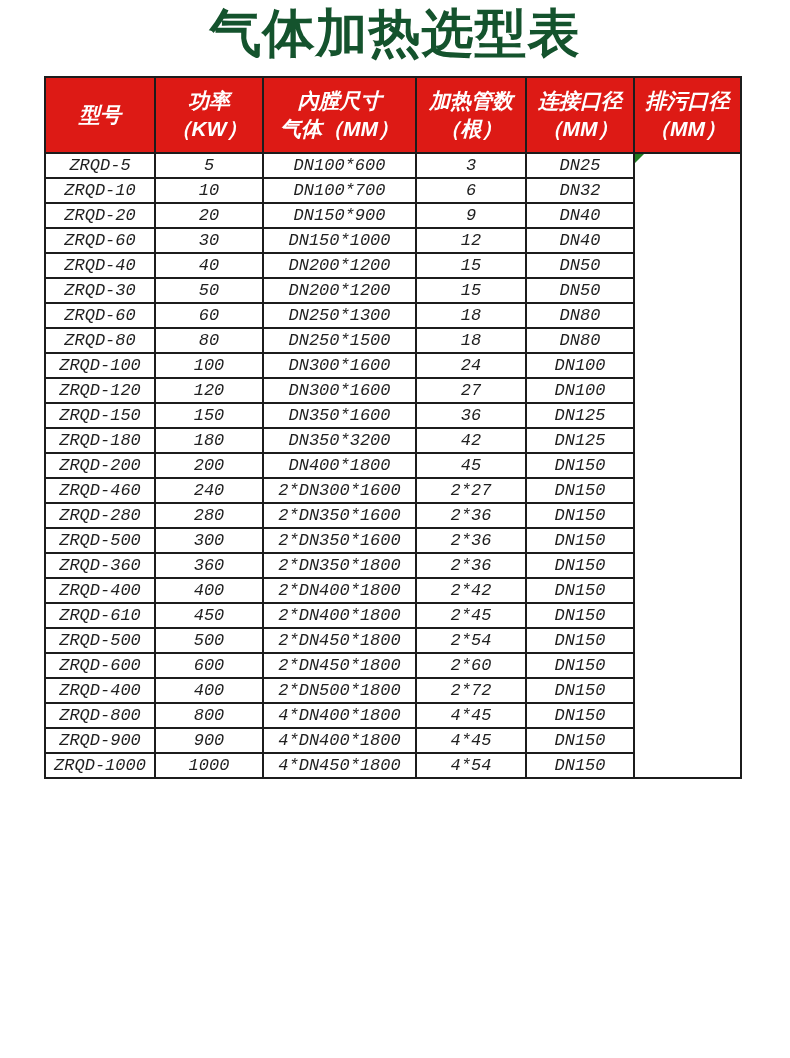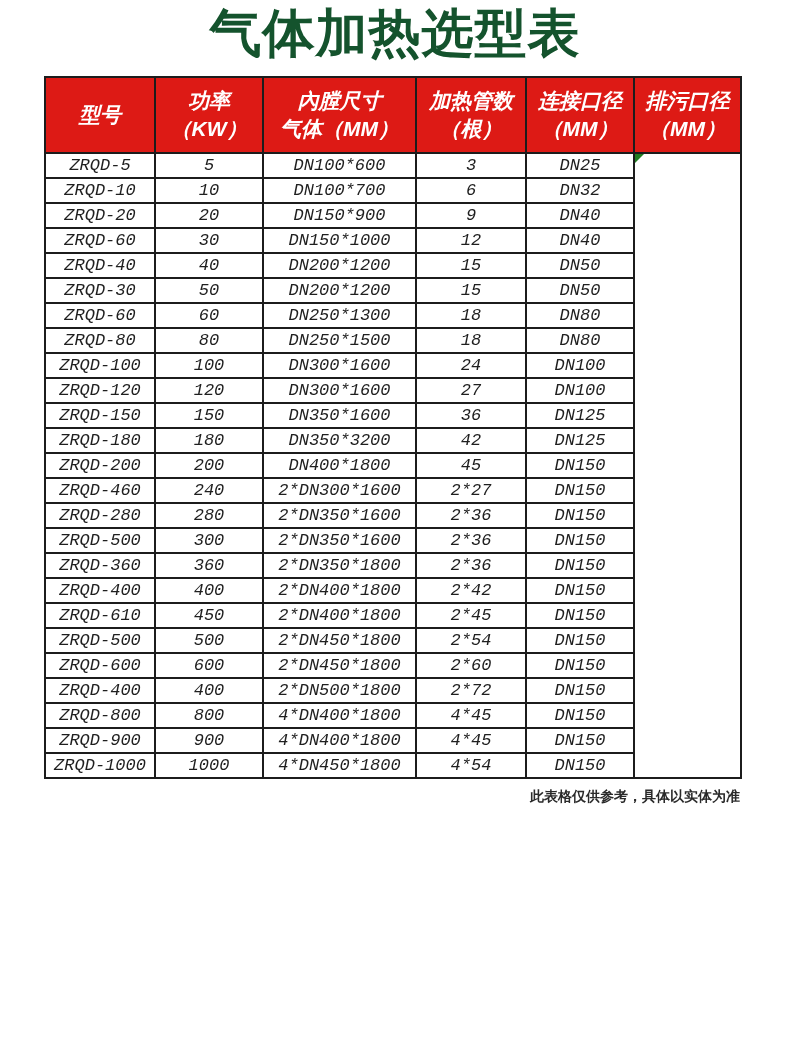--- a/index.html
+++ b/index.html
@@ -292,14 +292,13 @@
         <tr>
           <td>ZRQD-1000</td>
           <td>1000</td>
           <td>4*DN450*1800</td>
           <td>4*54</td>
           <td>DN150</td>
         </tr>
       </tbody>
   </table>
 
-  <div class="footer-note">此表格仅供参考，具体以实体为准</div>
 </div>
 
 </body></html>

